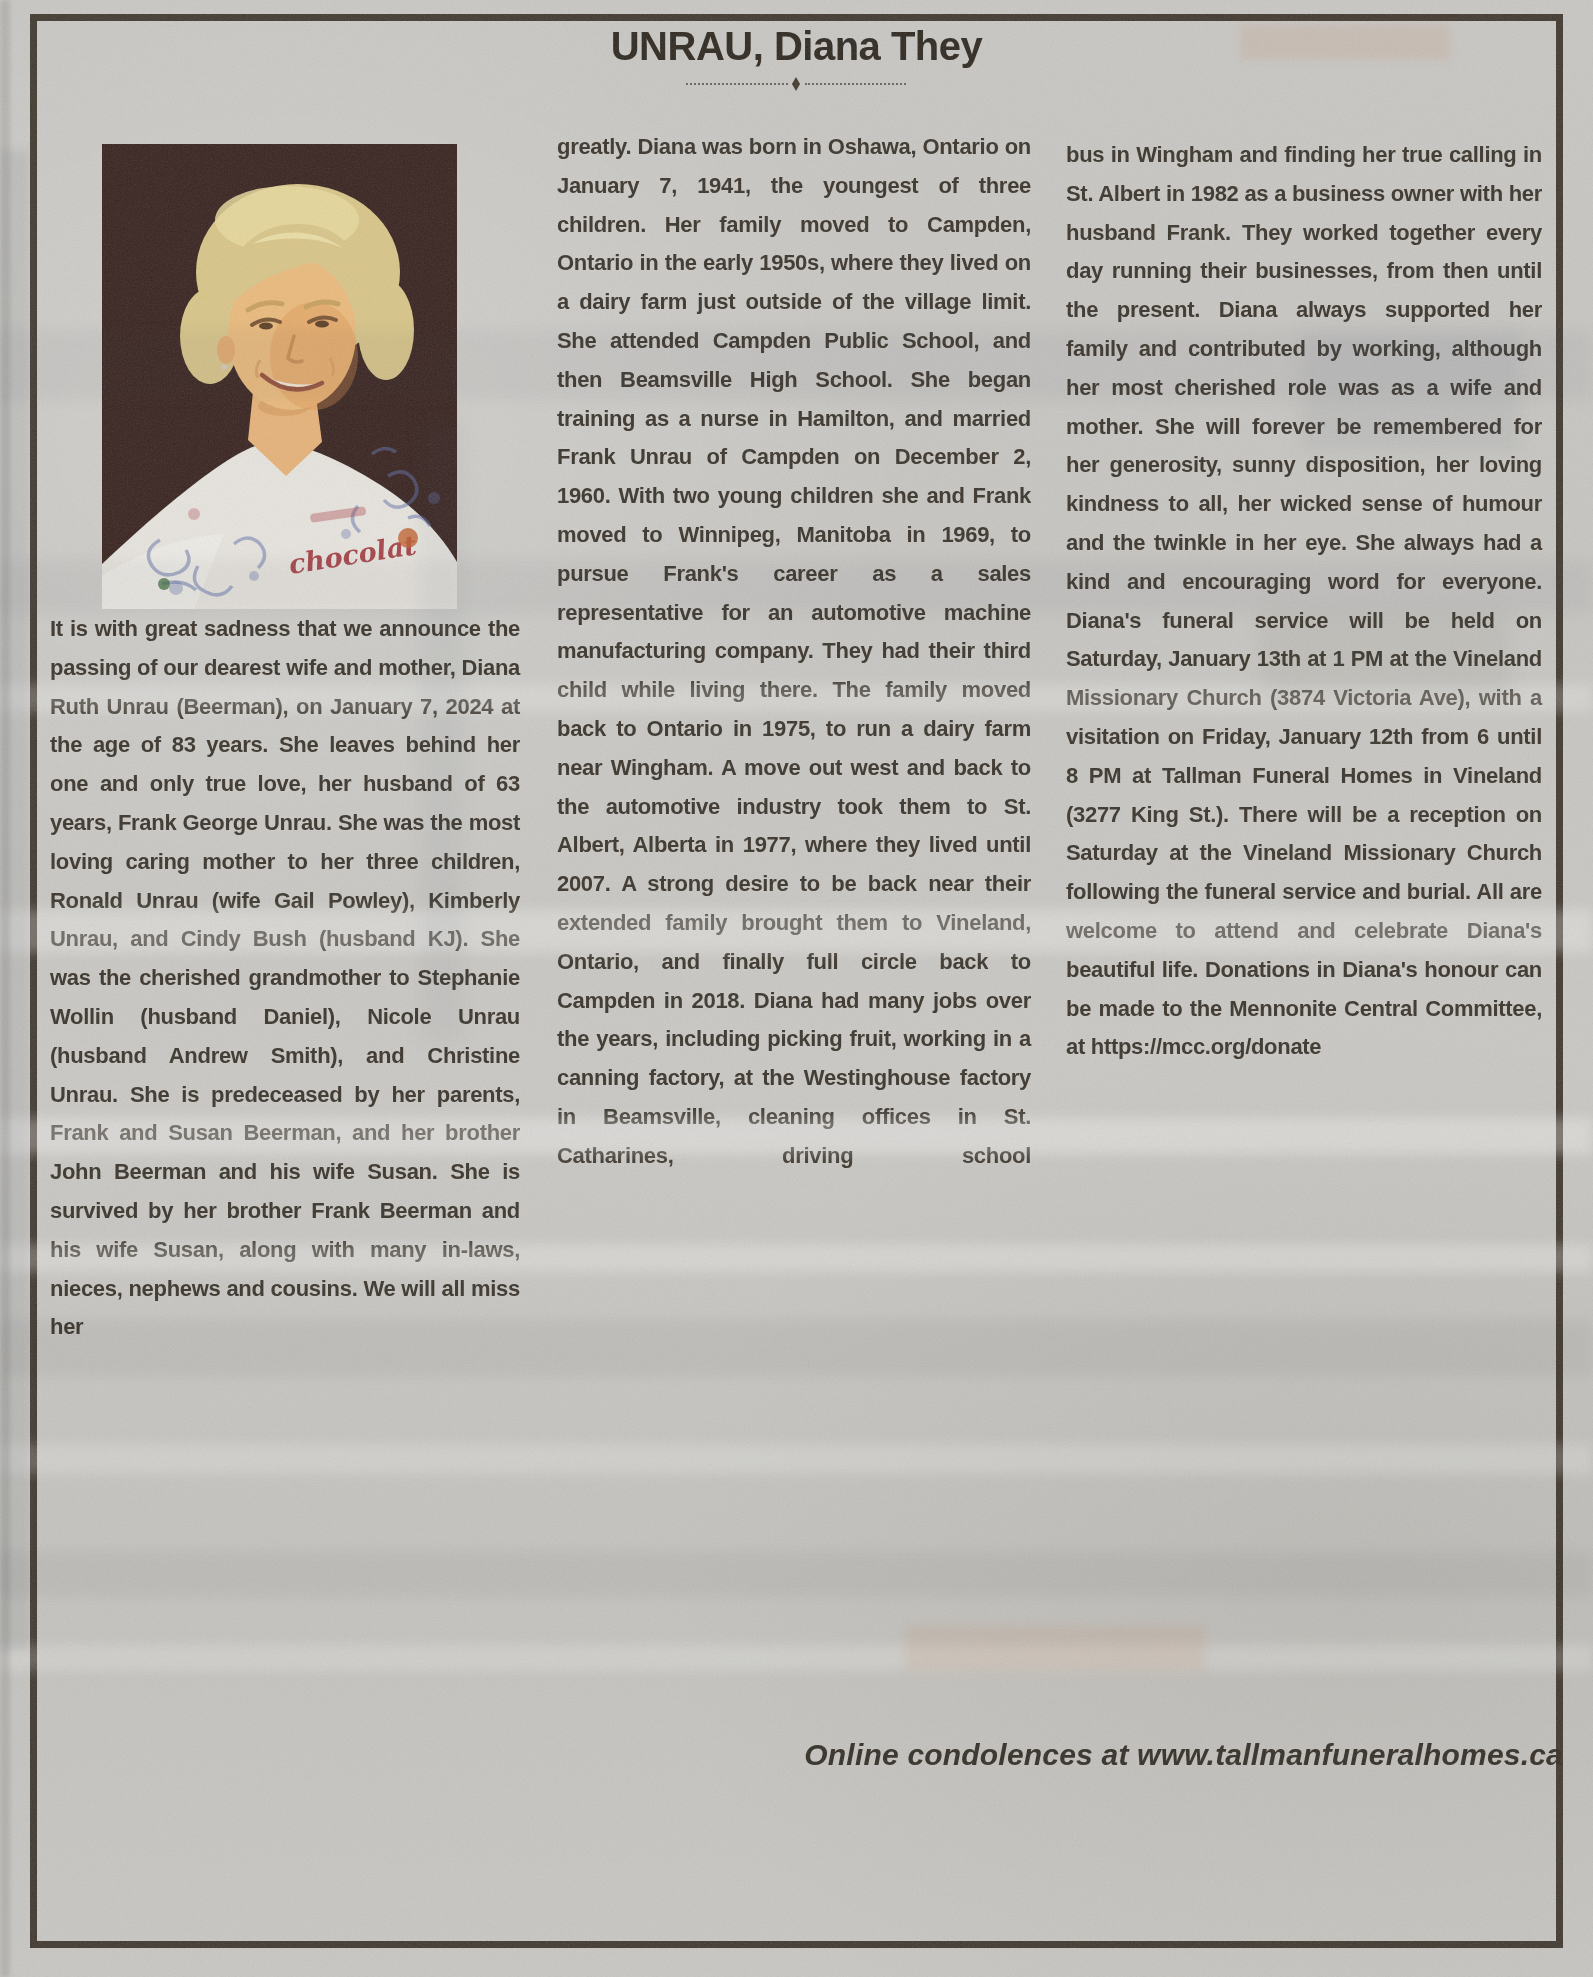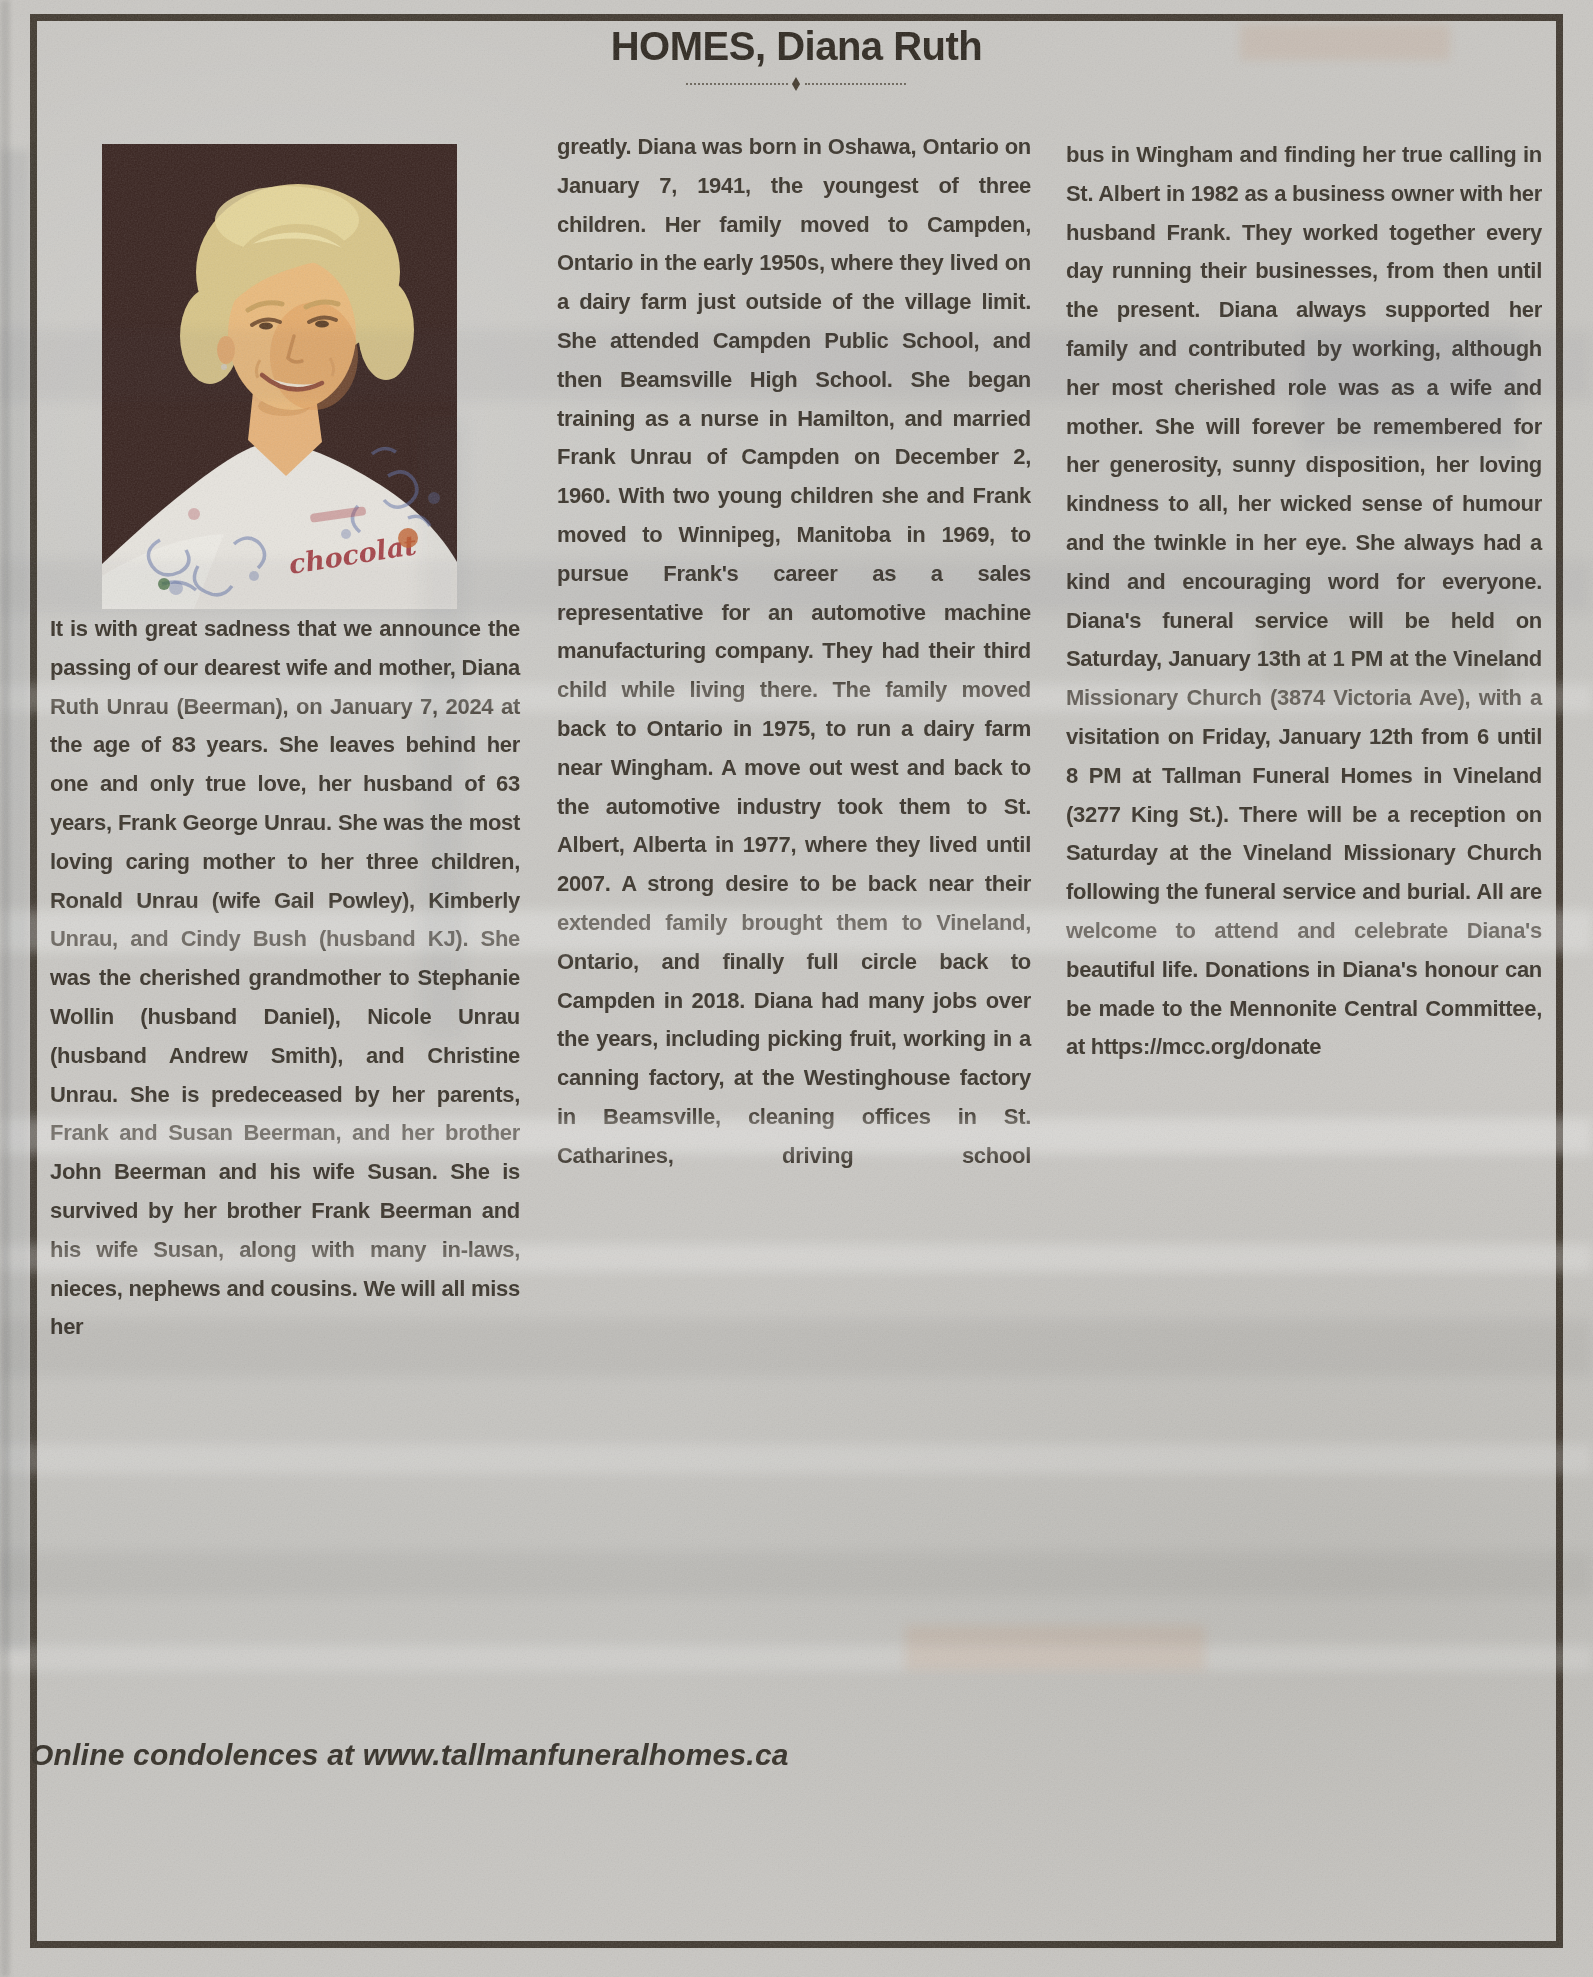--- a/index.html
+++ b/index.html
@@ -38,21 +38,21 @@
   .col p{
     margin:0;font-size:22px;line-height:38.8px;font-weight:700;
     letter-spacing:-.3px;color:#3a342b;text-align:justify;
   }
   .col-1{left:50px;top:610px;width:470px;}
   .col-2{left:557px;top:128px;width:474px;}
   .col-3{left:1066px;top:136px;width:476px;}
   .col-1 p,.col-2 p{text-align-last:justify;}
   .footer-line{
     position:absolute;left:30px;top:1738px;width:1533px;margin:0;
-    text-align:left;font-size:30px;font-weight:700;font-style:italic;
+    text-align:right;font-size:30px;font-weight:700;font-style:italic;
     letter-spacing:.2px;color:#332e26;
   }
   .logo{position:absolute;left:620px;top:1788px;width:344px;height:150px;}
   .logo svg{display:block;}
   
   .band{position:absolute;left:0;width:1593px;pointer-events:none;filter:blur(6px);}
   .b1{top:684px;height:28px;background:rgba(255,255,255,.22);}
   .b2{top:910px;height:42px;background:rgba(255,255,255,.27);}
   .b3{top:1118px;height:36px;background:rgba(255,255,255,.30);}
   .b4{top:1244px;height:28px;background:rgba(255,255,255,.26);}
@@ -73,21 +73,21 @@
   .g-ghostcol{left:420px;top:420px;width:44px;height:620px;background:rgba(60,70,90,.05);filter:blur(8px);}
   .grain{position:absolute;inset:0;opacity:.16;pointer-events:none;}
 </style>
 </head>
 <body>
 
 <div class="page">
 
   <div class="frame"></div>
 
-  <h1 class="title">HOMES, Diana Ruth</h1>
+  <h1 class="title">UNRAU, Diana They</h1>
 
   <div class="ornament">
     <span class="orn-line"></span>
     <span class="orn-diamond"></span>
     <span class="orn-line"></span>
   </div>
 
   <div class="photo">
     <svg viewBox="0 0 355 465" width="355" height="465">
       <rect width="355" height="465" fill="#3b2522"></rect>

